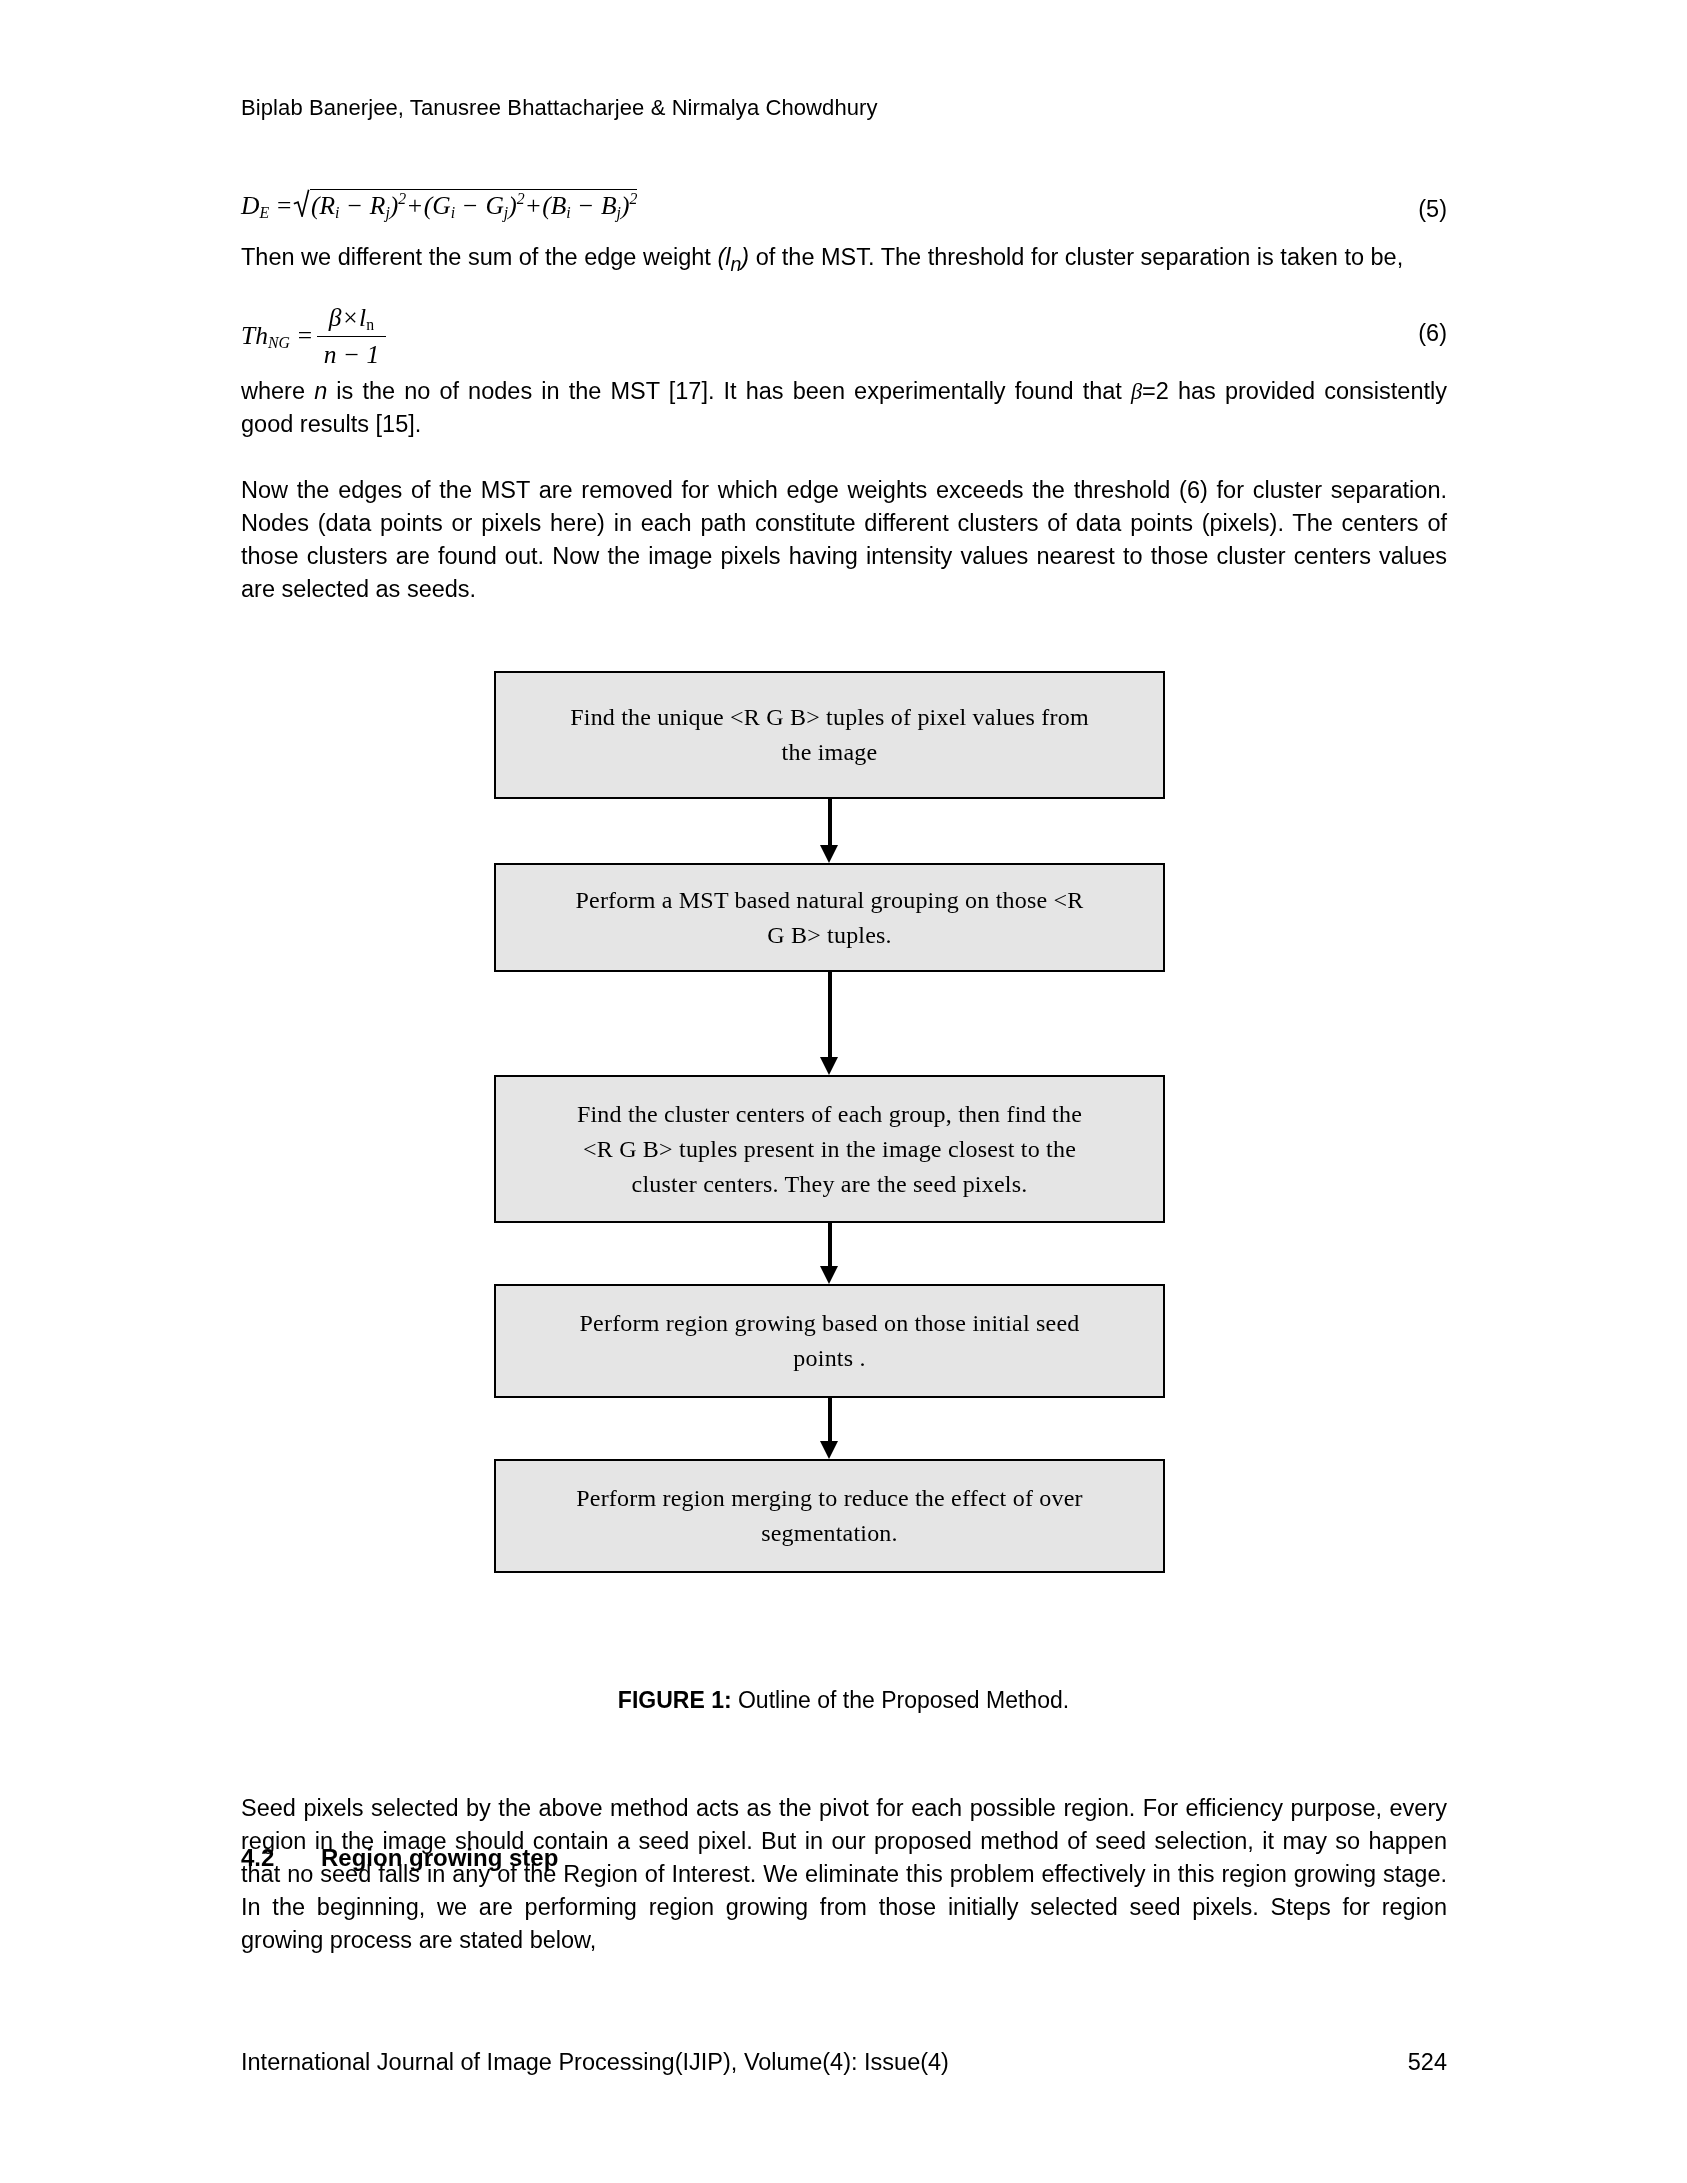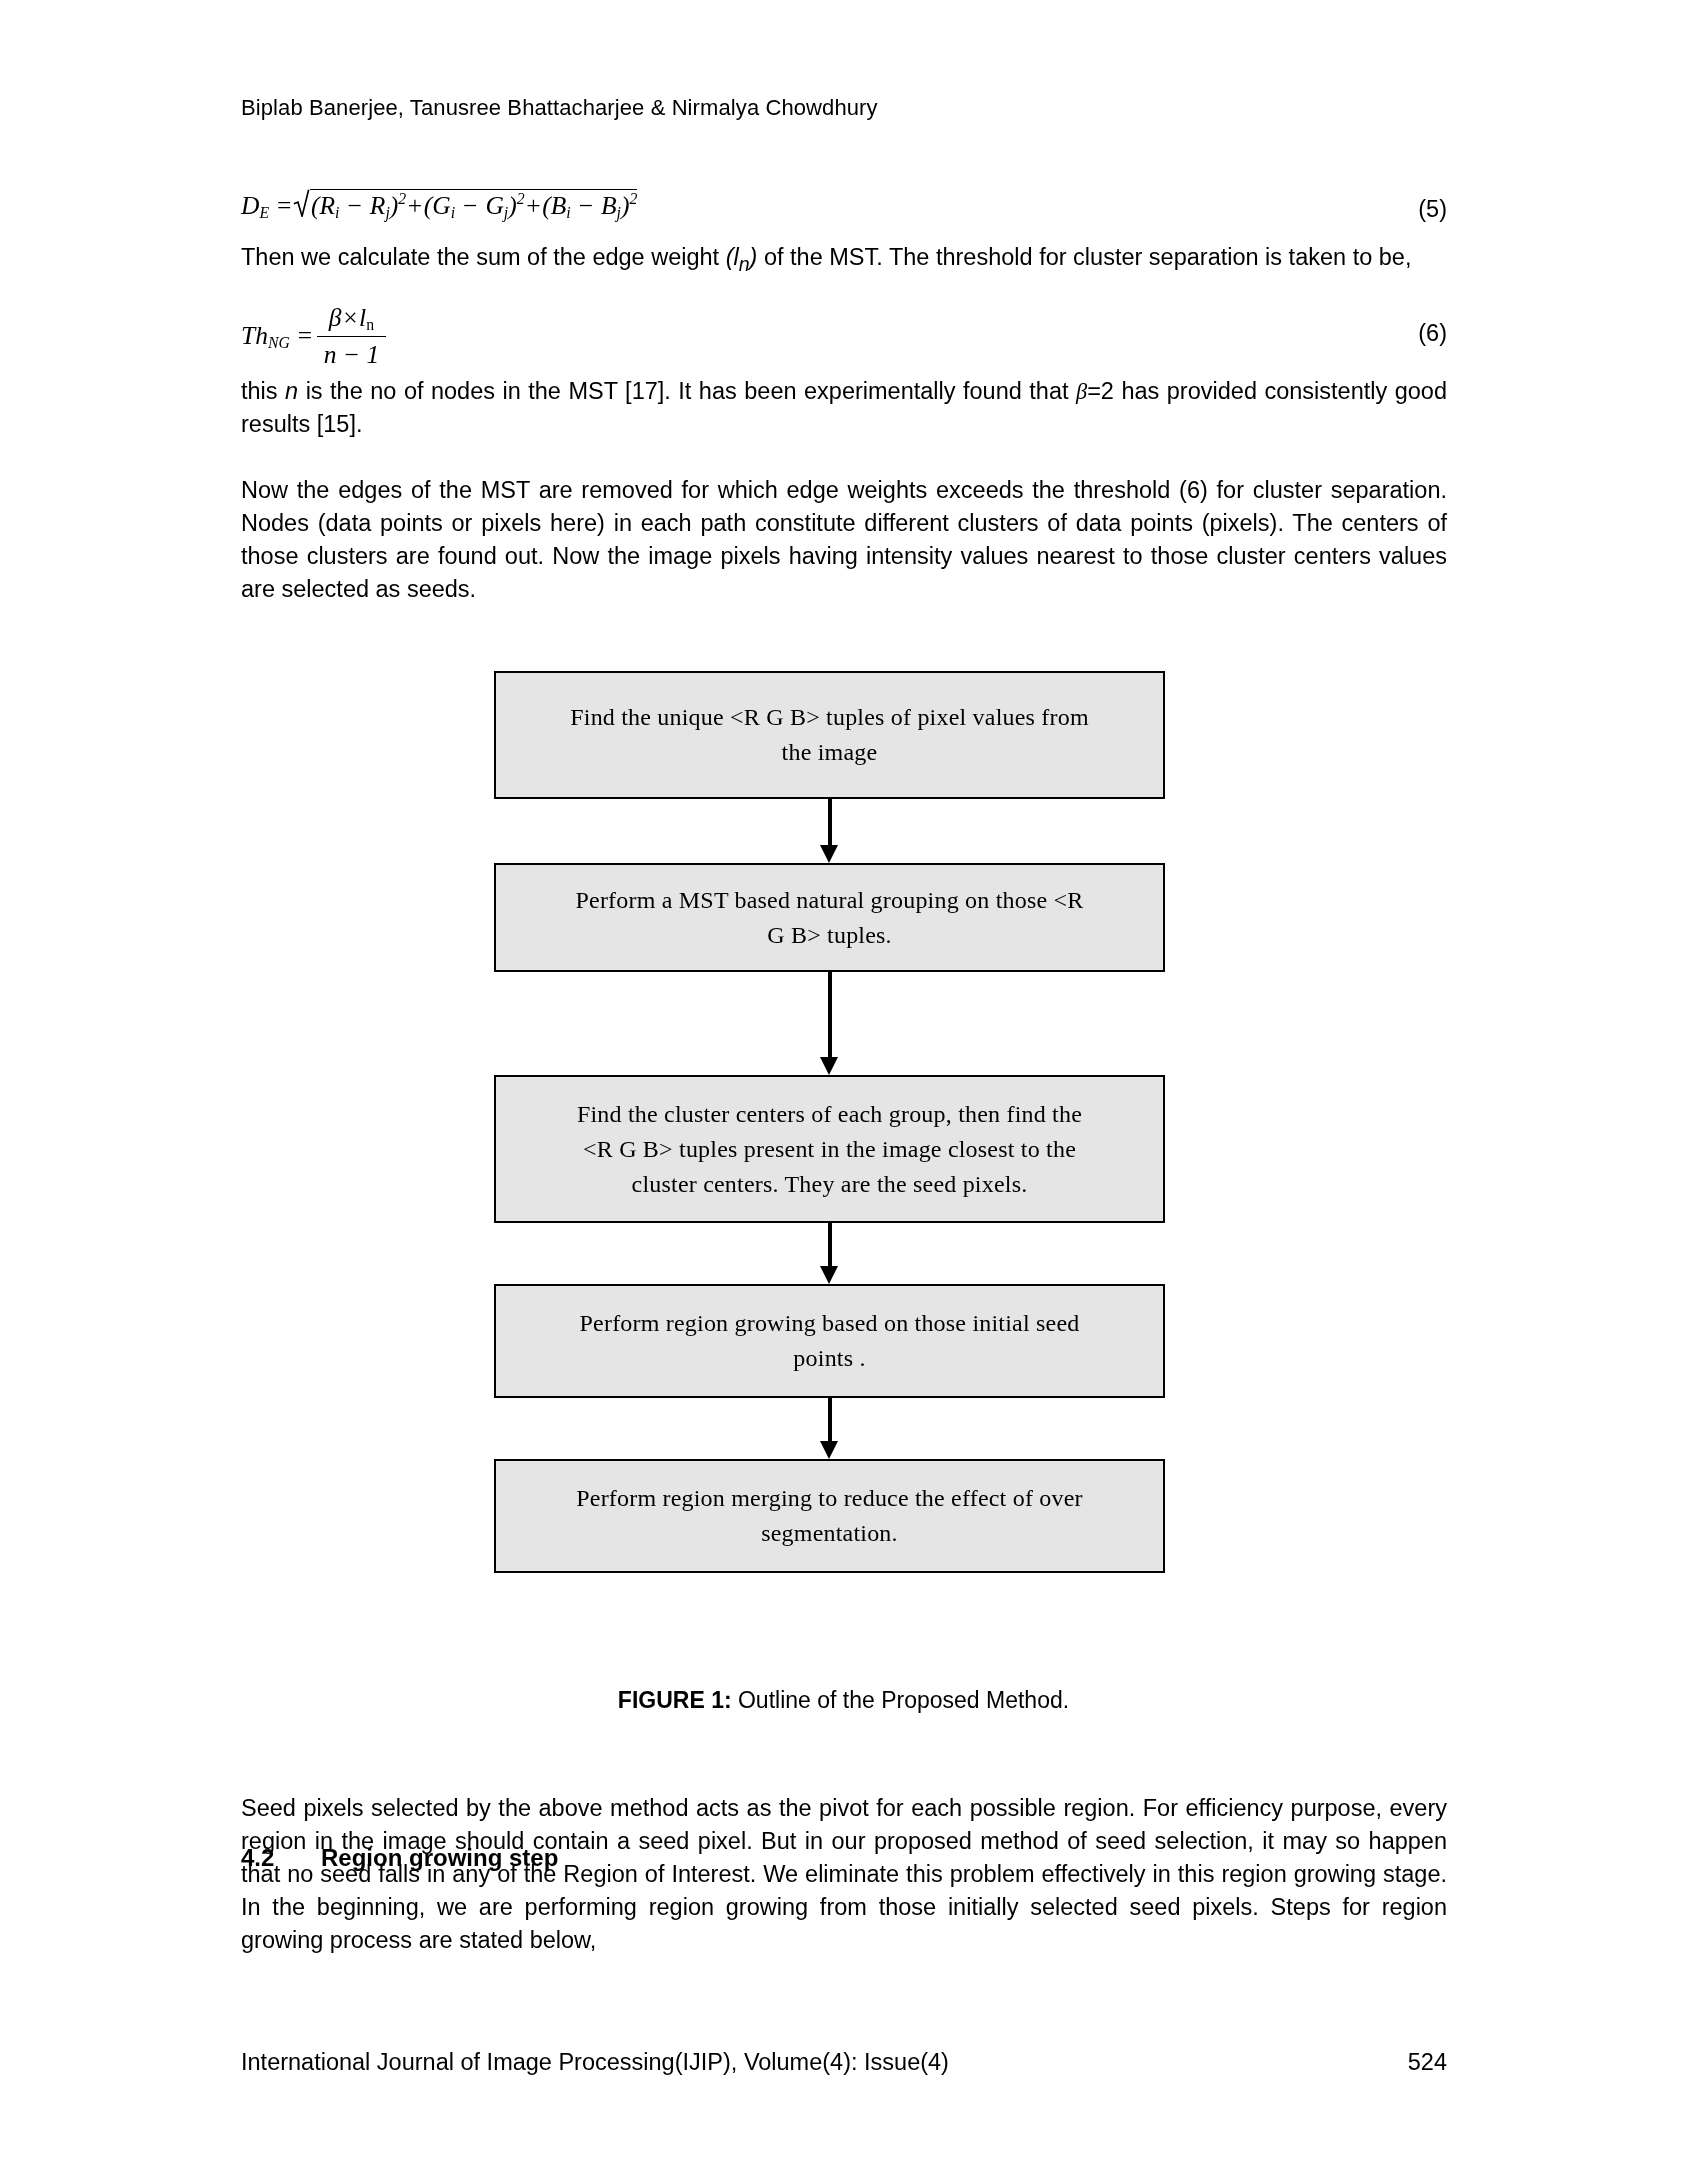--- a/index.html
+++ b/index.html
@@ -212,35 +212,35 @@
         <span>D<sub>E</sub></span>
         <span class="op">=</span><span class="radical"><span class="bar"></span><span class="tick"><svg width="16.5" height="28" viewBox="0 0 20 34">
                 <polyline points="1,18 6,16 11,33 19,1" fill="none" stroke="#000" stroke-width="2"></polyline>
               </svg></span><span>(R<sub>i</sub> <span class="op">−</span> R<sub>j</sub>)<sup>2</sup></span><span class="op">+</span><span>(G<sub>i</sub> <span class="op">−</span> G<sub>j</sub>)<sup>2</sup></span><span class="op">+</span><span>(B<sub>i</sub> <span class="op">−</span> B<sub>j</sub>)<sup>2</sup></span></span>
       </span>
       <span class="eqnum">(5)</span>
     </div>
   </div>
 
   <div class="col" style="top:241px;">
-    <p class="body"><span>Then we calculate the sum of the edge weight </span><i>(<span>l</span><sub>n</sub>)</i><span> of the MST. The threshold for cluster separation is taken to be,</span></p>
+    <p class="body"><span>Then we different the sum of the edge weight </span><i>(<span>l</span><sub>n</sub>)</i><span> of the MST. The threshold for cluster separation is taken to be,</span></p>
   </div>
 
   <div class="col" style="top:305px;">
     <div class="eqline" style="height:66px;">
       <span class="math">
         <span>Th<sub>NG</sub></span>
         <span class="op">=</span><span class="frac"><span class="num"><span class="greek">β</span><span class="op">×</span><span><span>l</span><sub class="up">n</sub></span></span><span class="den">n − 1</span></span>
       </span>
       <span class="eqnum" style="top:15px;">(6)</span>
     </div>
   </div>
 
   <div class="col" style="top:375px;">
-    <p class="body"><span>this </span><i>n</i><span> is the no of nodes in the MST [17]. It has been experimentally found that </span><span class="greek" style="font-size:0.95em;">β</span><span>=2 has provided consistently good results [15].</span></p>
+    <p class="body"><span>where </span><i>n</i><span> is the no of nodes in the MST [17]. It has been experimentally found that </span><span class="greek" style="font-size:0.95em;">β</span><span>=2 has provided consistently good results [15].</span></p>
   </div>
 
   <div class="col" style="top:474px;">
     <p class="body">Now the edges of the MST are removed for which edge weights exceeds the threshold (6) for cluster separation. Nodes (data points or pixels here) in each path constitute different clusters of data points (pixels). The centers of those clusters are found out. Now the image pixels having intensity values nearest to those cluster centers values are selected as seeds.</p>
   </div>
 
   <div class="flow">
 
     <div class="fbox" style="height:128px;">
       <div class="fbox-inner">

